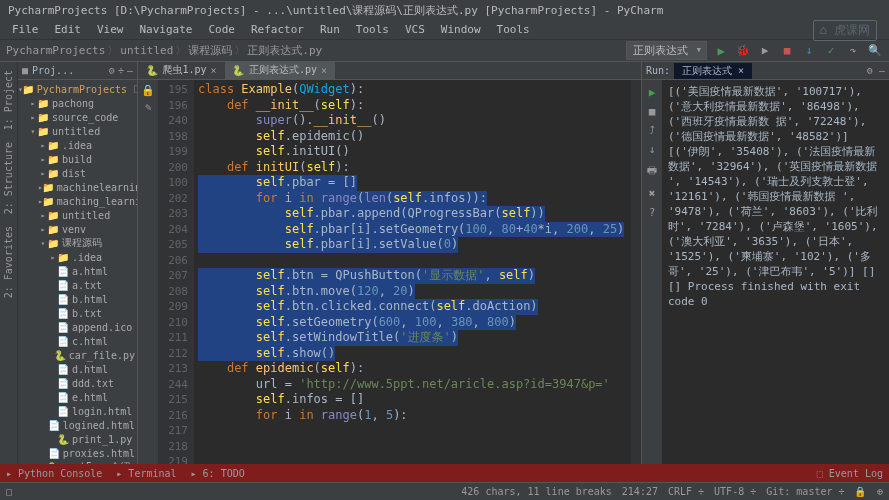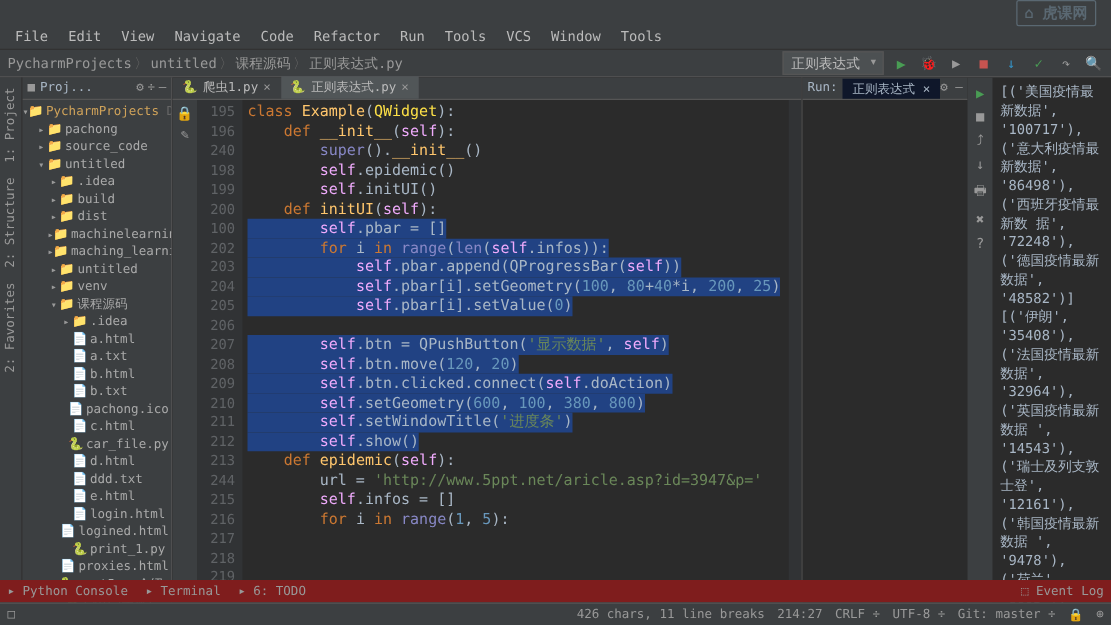--- a/index.html
+++ b/index.html
@@ -39,45 +39,46 @@
 .tab { padding:2px 8px; font-size:10px; color:#bbb; display:flex; align-items:center; gap:4px; }
 .tab.active { background:#515658; }
 .tab .close { color:#999; font-size:10px; }
 .editor-body { flex:1; display:flex; position:relative; overflow:hidden; }
 .gutter { width:36px; background:#313335; text-align:right; padding-right:6px; color:#606366; font-size:11px; line-height:15.5px; padding-top:2px; font-family:Consolas,monospace; }
 .code { flex:1; font-family:Consolas,monospace; font-size:12px; line-height:15.5px; padding:2px 4px; white-space:pre; position:relative; }
 .code .line { position:relative; }
 .code .sel { background:#214283; display:inline-block; }
 .code .kw { color:#cc7832; }
 .code .fn { color:#ffc66d; }
-.code .self { color:#f0abfc; }
+.code .self { color:#fde047; }
 .code .str { color:#6a8759; }
 .code .num { color:#6897bb; }
-.code .dec { color:#fde047; }
+.code .dec { color:#0ea5e9; }
 .code .builtin { color:#8888c6; }
 .minimap { width:10px; background:#313335; }
 .tool-col { width:20px; background:#3c3f41; padding-top:4px; display:flex; flex-direction:column; align-items:center; gap:4px; }
 .tool-col span { font-size:11px; color:#999; }
-.run-pane { width:248px; background:#2b2b2b; border-left:1px solid #555; display:flex; flex-direction:row; }
+.run-pane { width:248px; background:#2b2b2b; border-left:1px solid #555; display:flex; flex-direction:column; }
 .run-hdr { height:18px; background:#3c3f41; display:flex; align-items:center; padding:0 4px; font-size:10px; border-bottom:1px solid #555; }
 .run-hdr .pill { background:#0f172a; padding:1px 8px; margin-left:4px; }
 .run-hdr .spacer { margin-left:auto; color:#999; }
 .run-tools { width:20px; background:#3c3f41; }
 .run-body { flex:1; display:flex; }
 .run-out { flex:1; padding:4px 6px; font-family:Consolas,monospace; font-size:11px; line-height:15px; color:#a9b7c6; overflow:hidden; }
 .statusbar { position:absolute; bottom:0; left:0; right:0; height:18px; background:#3c3f41; border-top:1px solid #555; display:flex; align-items:center; padding:0 6px; font-size:10px; color:#999; }
 .statusbar .right { margin-left:auto; display:flex; gap:10px; align-items:center; }
 .tool-strip-b { position:absolute; bottom:18px; left:0; right:0; height:18px; background:#7f1d1d; display:flex; align-items:center; padding:0 6px; gap:14px; font-size:10px; color:#999; }
 .breadcrumb-editor { height:16px; background:#3c3f41; display:flex; align-items:center; padding:0 8px; font-size:10px; color:#999; border-top:1px solid #555; }
-.watermark { position:absolute; top:0; right:12px; color:#5a6872; font-size:12px; border:1px solid #5a6872; padding:1px 6px; border-radius:2px;font-weight:bold; }
+.watermark { position:absolute; top:20px; right:12px; color:#5a6872; font-size:12px; border:1px solid #5a6872; padding:1px 6px; border-radius:2px; }
 </style>
 </head>
 <body>
 
 <div class="titlebar">
+  <span>PycharmProjects [D:\PycharmProjects] - ...\untitled\课程源码\正则表达式.py [PycharmProjects] - PyCharm</span>
   <span class="watermark">⌂ 虎课网</span>
 </div>
 
 <div class="menubar" id="menubar">
     <span>File</span>
     <span>Edit</span>
     <span>View</span>
     <span>Navigate</span>
     <span>Code</span>
     <span>Refactor</span>
@@ -206,21 +207,21 @@
           <span class="file">b.html</span>
         </div>
         <div class="node ind3">
           <span class="arrow"></span>
           <span class="ico">📄</span>
           <span class="file">b.txt</span>
         </div>
         <div class="node ind3">
           <span class="arrow"></span>
           <span class="ico">📄</span>
-          <span class="file">pachong.ico</span>
+          <span class="file">append.ico</span>
         </div>
         <div class="node ind3">
           <span class="arrow"></span>
           <span class="ico">📄</span>
           <span class="file">c.html</span>
         </div>
         <div class="node ind3">
           <span class="arrow"></span>
           <span class="ico">🐍</span>
           <span class="file">car_file.py</span>

